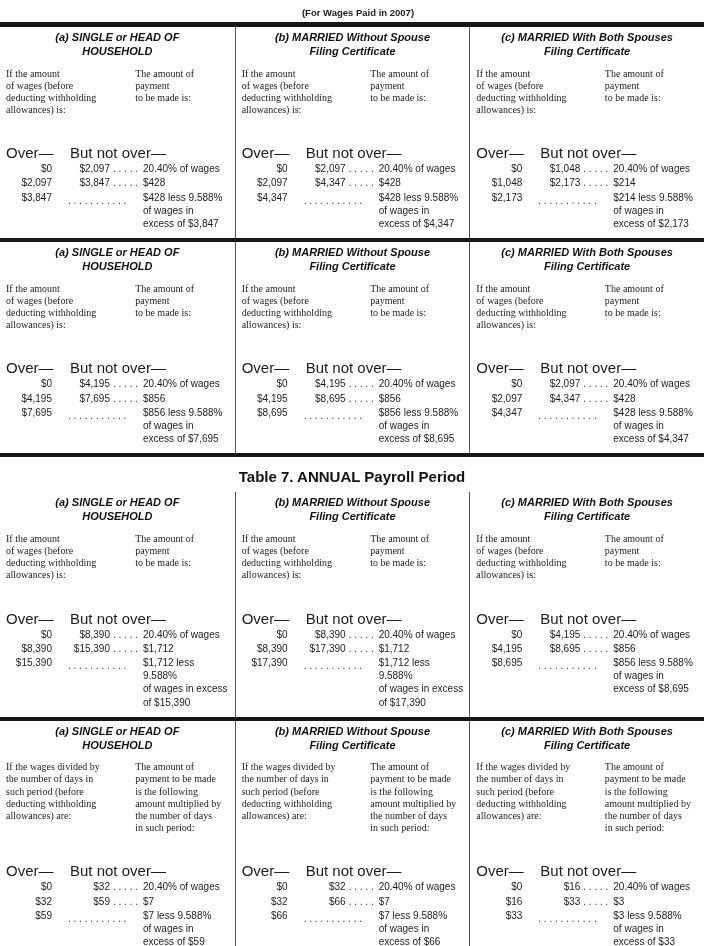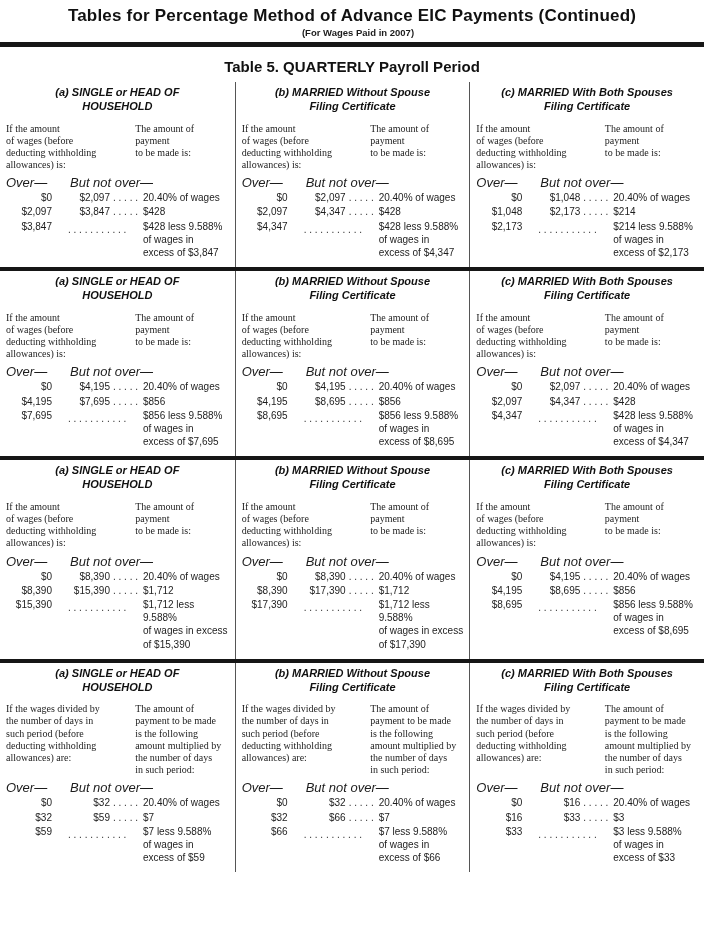--- a/index.html
+++ b/index.html
@@ -20,43 +20,41 @@
   .cols { display:flex; align-items:stretch; }
   .col { width:33.333%; padding:2px 6px 8px 6px; }
   .col + .col { border-left:1px solid #555; }
   .col-h {
     font-size:11px; font-weight:bold; text-align:center; color:#111;
     white-space:pre-line; line-height:1.25; margin:2px 0 9px;font-style:italic;
   }
   .intro { display:flex; font-size:10px; line-height:1.22;font-family:Liberation Serif, serif; }
   .intro .if   { width:58%; white-space:pre-line; }
   .intro .amt  { width:42%; white-space:pre-line; }
-  .overrow { display:flex; font-size:13px; margin-top:4px;font-style:italic; }
+  .overrow { display:flex; font-size:15px; margin-top:28px; }
   .overrow .o { width:52px; }
   .overrow .b { margin-left:12px; }
   .drow { display:flex; font-size:10px; line-height:1.32; margin-top:1px; }
   .c-over { width:46px; text-align:right; }
   .c-bno  { width:58px; text-align:right; }
   .c-dots { width:30px; overflow:hidden; white-space:nowrap; padding-left:3px; color:#333; }
   .c-dots3{ width:88px; overflow:hidden; white-space:nowrap; padding-left:16px; padding-top:3px; color:#333; }
   .c-pay  { flex:1; white-space:pre-line; padding-left:3px; }
 </style>
 </head>
 <body>
 
 <div class="page">
 
   <div class="hdr">
-    <h1>Tables for Percentage Method of Advance EIC Payments (Continued)</h1>
     <div class="sub">(For Wages Paid in 2007)</div>
   </div>
   <div class="thick-rule"></div>
 
   <section class="tbl">
-    <h2>Table 5. QUARTERLY Payroll Period</h2>
     <div class="cols">
       <div class="col">
         <div class="col-h">(a) SINGLE or HEAD OF
 HOUSEHOLD</div>
         <div class="intro">
           <div class="if">If the amount
 of wages (before
 deducting withholding
 allowances) is:</div>
           <div class="amt">The amount of
@@ -271,20 +269,21 @@
           <span class="c-pay">$428 less 9.588%
 of wages in
 excess of $4,347</span>
         </div>
       </div>
     </div>
     <div class="tbl-rule"></div>
   </section>
 
   <section class="tbl">
+    <h2>Table 7. ANNUAL Payroll Period</h2>
     <div class="cols">
       <div class="col">
         <div class="col-h">(a) SINGLE or HEAD OF
 HOUSEHOLD</div>
         <div class="intro">
           <div class="if">If the amount
 of wages (before
 deducting withholding
 allowances) is:</div>
           <div class="amt">The amount of

